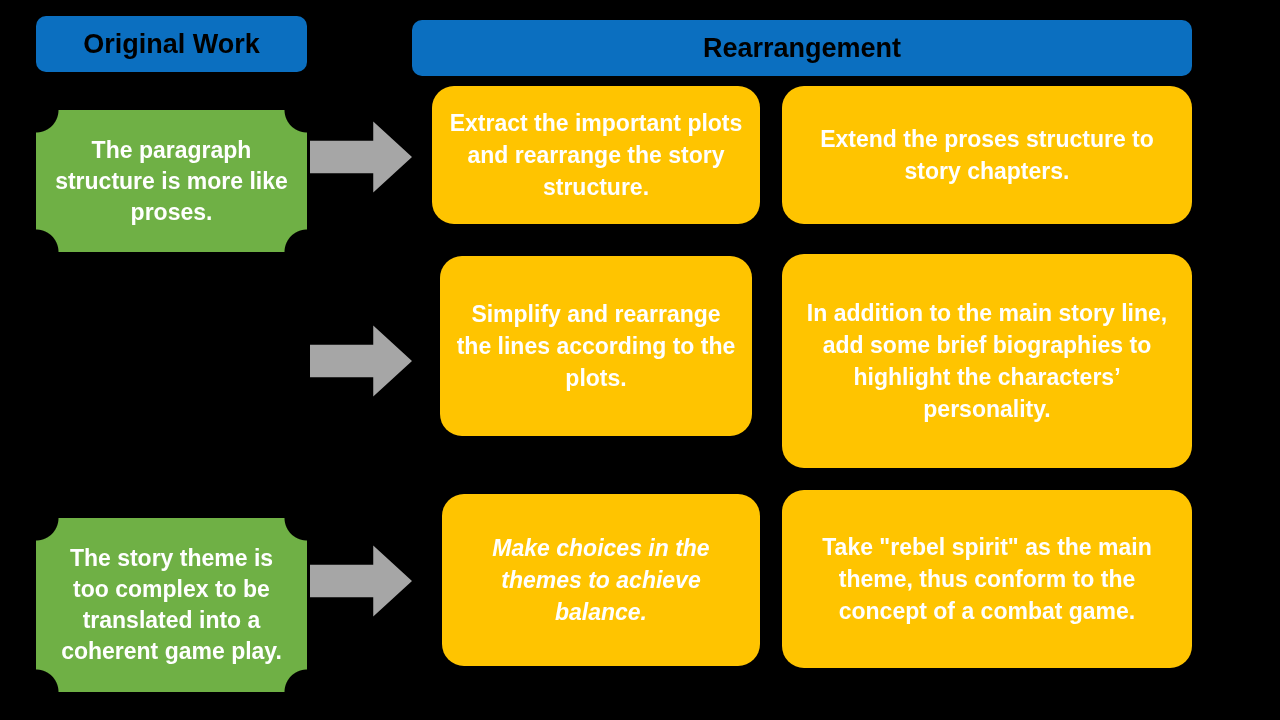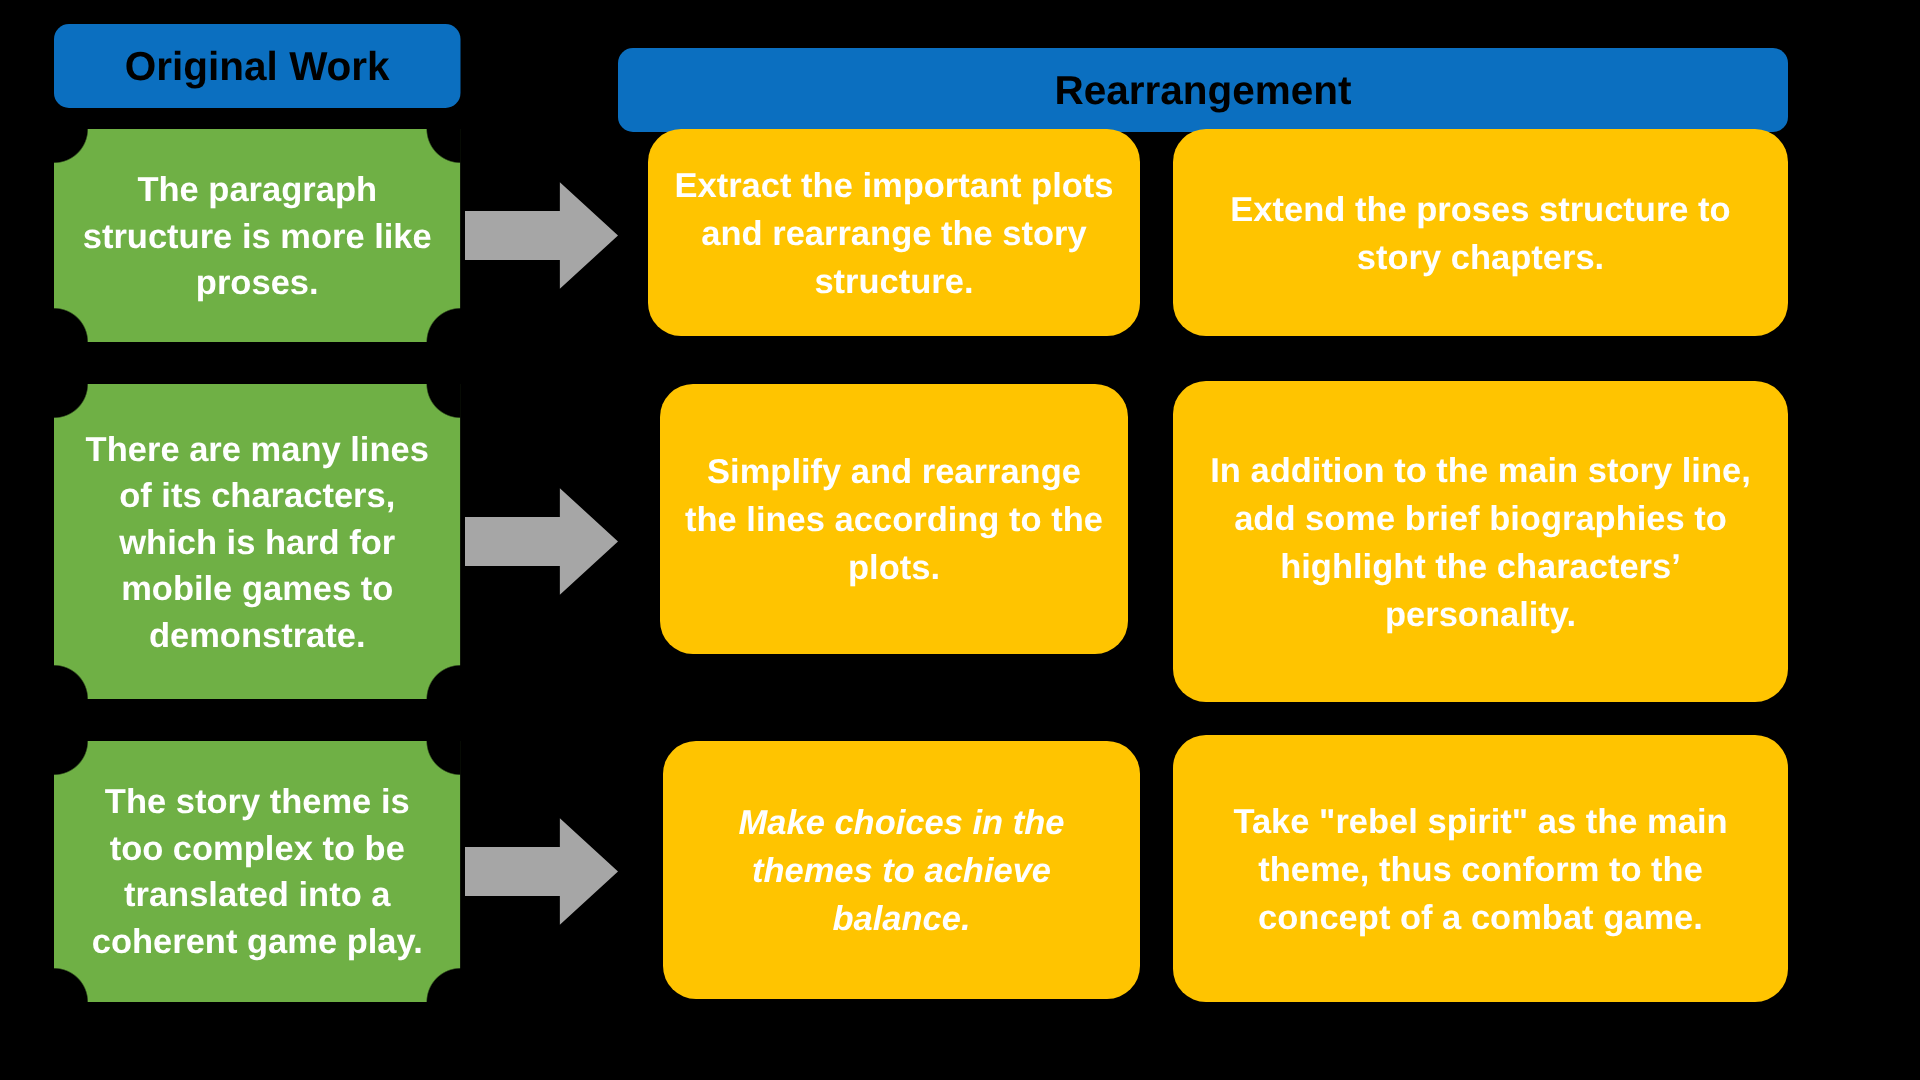--- a/index.html
+++ b/index.html
@@ -31,21 +31,21 @@
     justify-content: center;
     color: #000000;
     font-weight: bold;
     font-size: 27px;
     letter-spacing: 0px;
     box-sizing: border-box;
     padding: 0 8px;
     text-align: center;
   }
   #banner-left  { left: 36px;  top: 16px; width: 271px; height: 56px; }
-  #banner-right { left: 412px; top: 32px; width: 780px; height: 56px; }
+  #banner-right { left: 412px; top: 20px; width: 780px; height: 56px; }
 
   
   .green-card {
     position: absolute;
     background: #6FB045;
     color: #FFFFFF;
     font-weight: bold;
     font-size: 23px;
     line-height: 31px;
     text-align: center;
@@ -60,20 +60,21 @@
       radial-gradient(circle 22px at 100% 0%,   transparent 0 22px, #000 23px),
       radial-gradient(circle 22px at 0% 100%,   transparent 0 22px, #000 23px),
       radial-gradient(circle 22px at 100% 100%, transparent 0 22px, #000 23px);
     -webkit-mask-composite: source-in;
     mask-image:
       radial-gradient(circle 22px at 0% 0%,     transparent 0 22px, #000 23px),
       radial-gradient(circle 22px at 100% 0%,   transparent 0 22px, #000 23px),
       radial-gradient(circle 22px at 0% 100%,   transparent 0 22px, #000 23px),
       radial-gradient(circle 22px at 100% 100%, transparent 0 22px, #000 23px);
     mask-composite: intersect;
+    margin-top: 24px;
   }
   #green-0 { left: 36px; top: 86px;  width: 271px; height: 142px; }
   #green-1 { left: 36px; top: 256px; width: 271px; height: 210px; }
   #green-2 { left: 36px; top: 494px; width: 271px; height: 174px; }
 
   
   .arrow {
     position: absolute;
     background: #A6A6A6;
     width: 102px;
@@ -117,21 +118,20 @@
   <div id="banner-right" class="banner">Rearrangement</div>
 
   <div id="green-0" class="green-card">The paragraph structure is more like proses.</div>
 
   <div id="arrow-0" class="arrow"></div>
 
   <div id="yellow-0-0" class="yellow-card">Extract the important plots and rearrange the story structure.</div>
 
   <div id="yellow-0-1" class="yellow-card">Extend the proses structure to story chapters.</div>
 
-  <div id="green-1" class="green-card">There are many lines of its characters, which is hard for mobile games to demonstrate.</div>
 
   <div id="arrow-1" class="arrow"></div>
 
   <div id="yellow-1-0" class="yellow-card">Simplify and rearrange the lines according to the plots.</div>
 
   <div id="yellow-1-1" class="yellow-card">In addition to the main story line, add some brief biographies to highlight the characters’ personality.</div>
 
   <div id="green-2" class="green-card">The story theme is too complex to be translated into a coherent game play.</div>
 
   <div id="arrow-2" class="arrow"></div>

